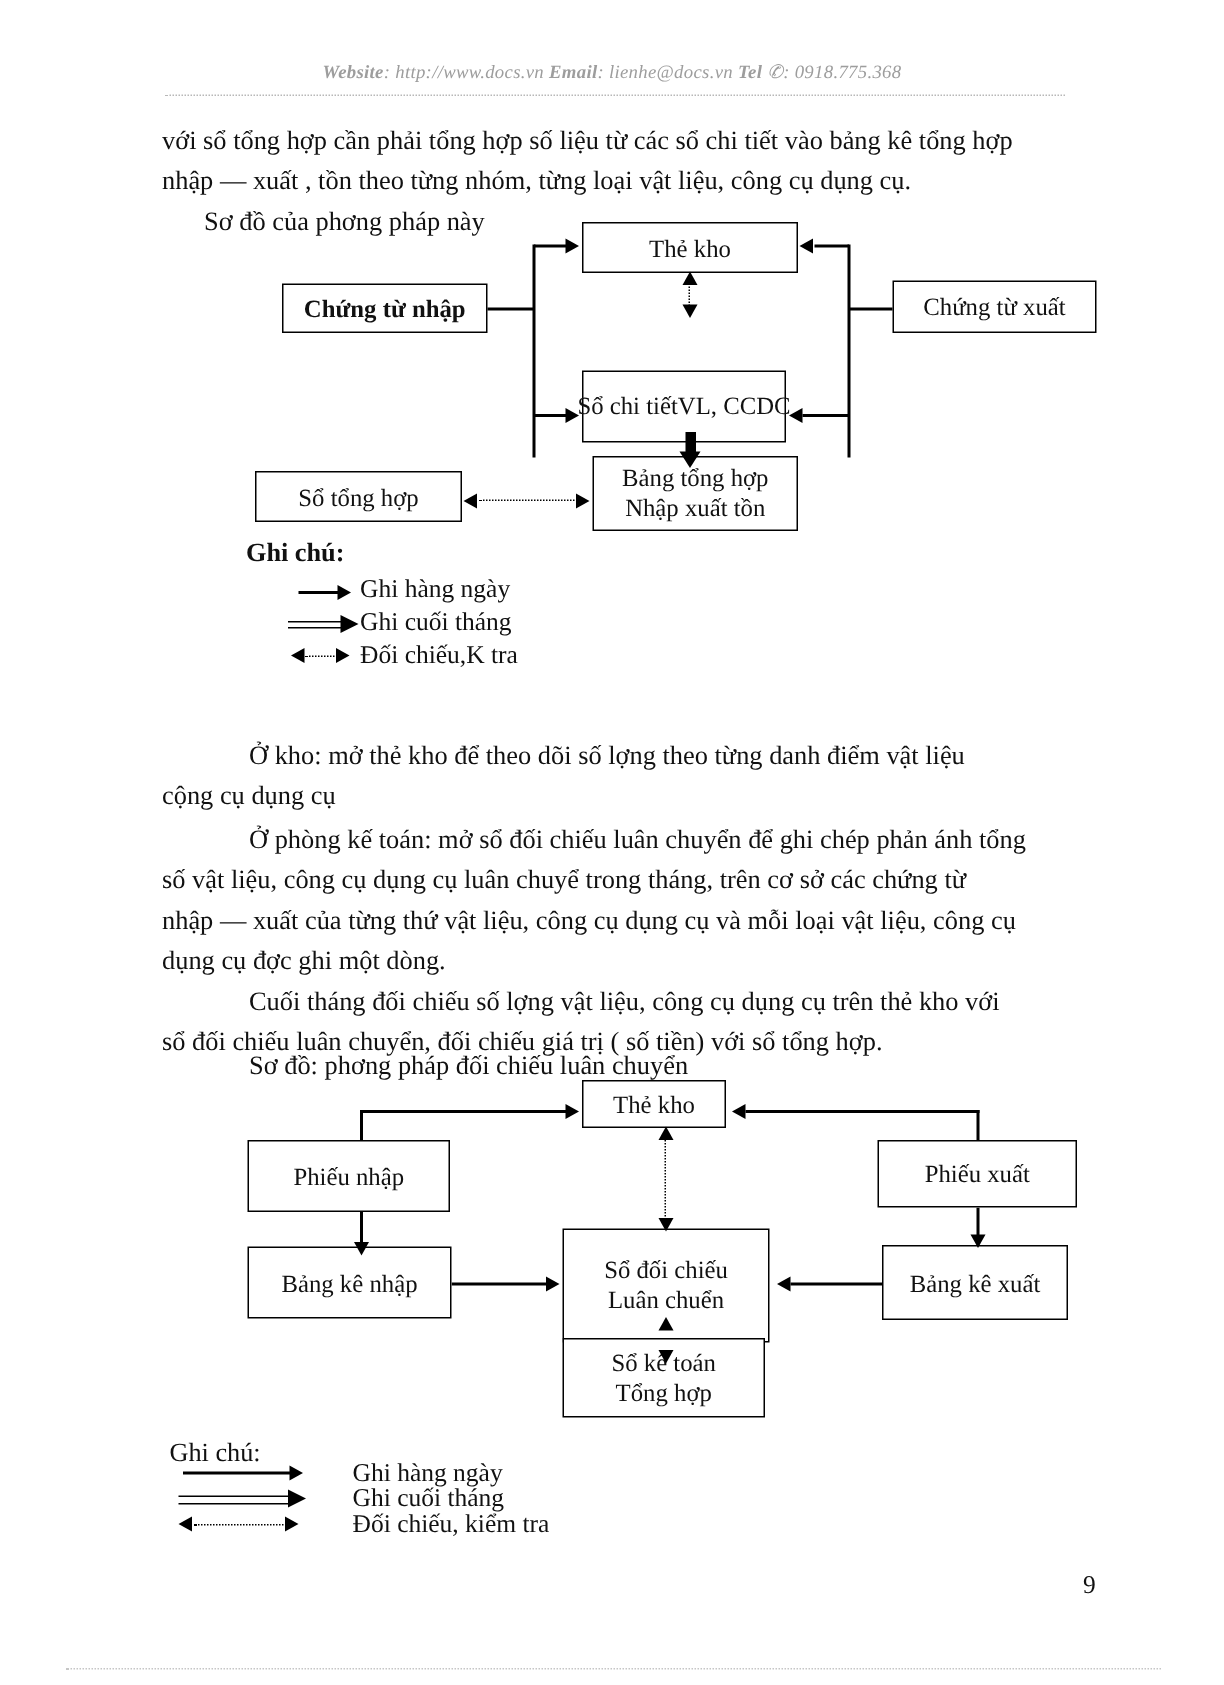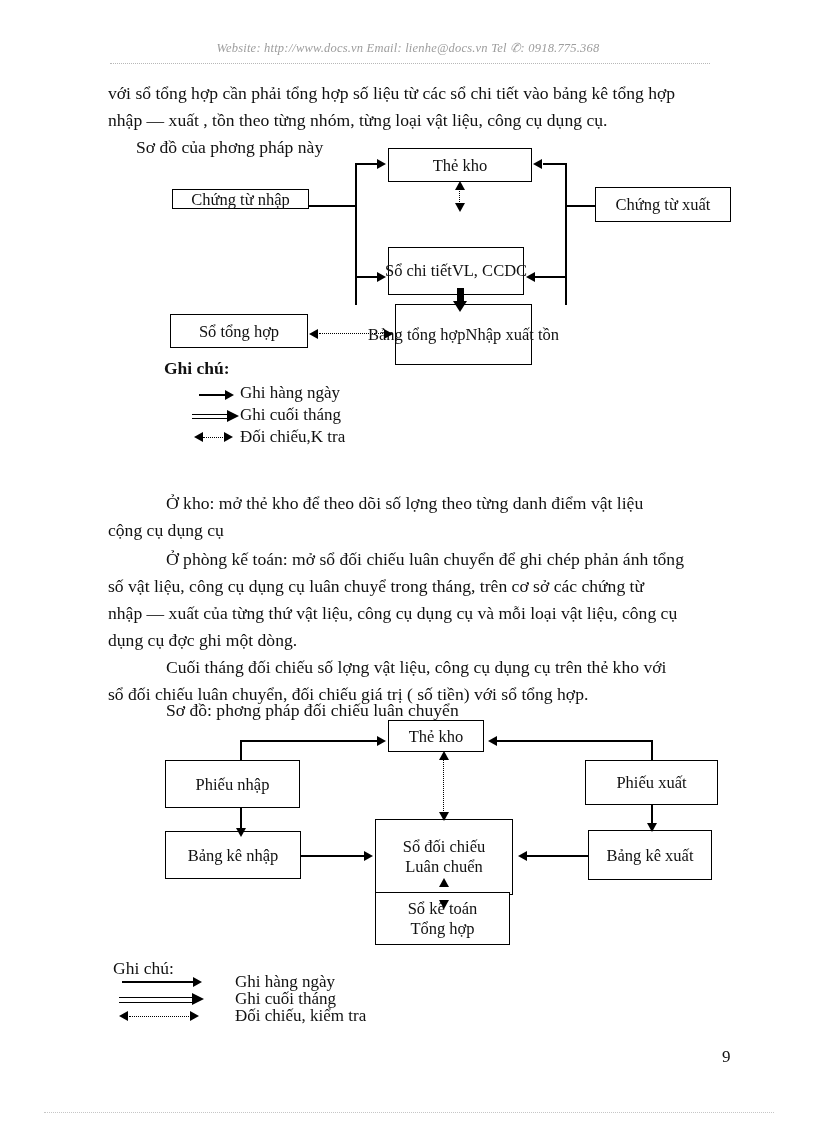--- a/index.html
+++ b/index.html
@@ -16,21 +16,21 @@
   
   .header{
     position:absolute;left:108px;top:40px;width:600px;
     text-align:center;
     color:#9d9d9d;
     font-size:12.5px;
     font-style:italic;
     white-space:nowrap;
     letter-spacing:.2px;
   }
-  .header b{font-style:italic;font-weight:normal;}
+  .header b{font-style:italic;font-weight:bold;}
   .header-rule{
     position:absolute;left:110px;top:63px;width:600px;height:0;
     border-top:1px dotted #b8b8b8;
   }
   .footer-rule{
     position:absolute;left:44px;top:1112px;width:730px;height:0;
     border-top:1px dotted #c6c6c6;
   }
 
   
@@ -108,30 +108,30 @@
   <div class="header-rule"></div>
 
   <div class="para" style="left:108px;top:80px;">với sổ tổng hợp cần phải tổng hợp số liệu từ các sổ chi tiết vào bảng kê tổng hợp</div>
   <div class="para" style="left:108px;top:107px;">nhập — xuất , tồn theo từng nhóm, từng loại vật liệu, công cụ dụng cụ.</div>
   <div class="para" style="left:136px;top:134px;">Sơ đồ của phơng   pháp này</div>
 
   <div>
 
     <div class="dbox" style="left:388px;top:148px;width:144px;height:34px;">Thẻ kho</div>
 
-    <div class="dbox" style="left:172px;top:189px;width:137px;height:20px;">Chứng từ nhập</div>
+    <div class="dbox" style="left:188px;top:189px;width:137px;height:33px;font-weight:bold;">Chứng từ nhập</div>
 
     <div class="dbox" style="left:595px;top:187px;width:136px;height:35px;">Chứng từ xuất</div>
 
     <div class="dbox two" style="left:388px;top:247px;width:136px;height:48px;flex-direction:row;">
       <span>Sổ chi tiết</span>
       <span>VL, CCDC</span>
     </div>
 
-    <div class="dbox two" style="left:395px;top:304px;width:137px;height:61px;">
+    <div class="dbox two" style="left:395px;top:304px;width:137px;height:50px;flex-direction:column;">
       <span>Bảng tổng hợp</span>
       <span>Nhập xuất tồn</span>
     </div>
 
     <div class="dbox" style="left:170px;top:314px;width:138px;height:34px;">Sổ tổng hợp</div>
 
     <div class="ln h" style="left:308px;top:205px;width:48px;"></div>
     <div class="ln v" style="left:355px;top:163px;height:142px;"></div>
     <div class="ln h" style="left:356px;top:163px;width:22px;"></div>
     <div class="ah right" style="left:377px;top:159px;"></div>

